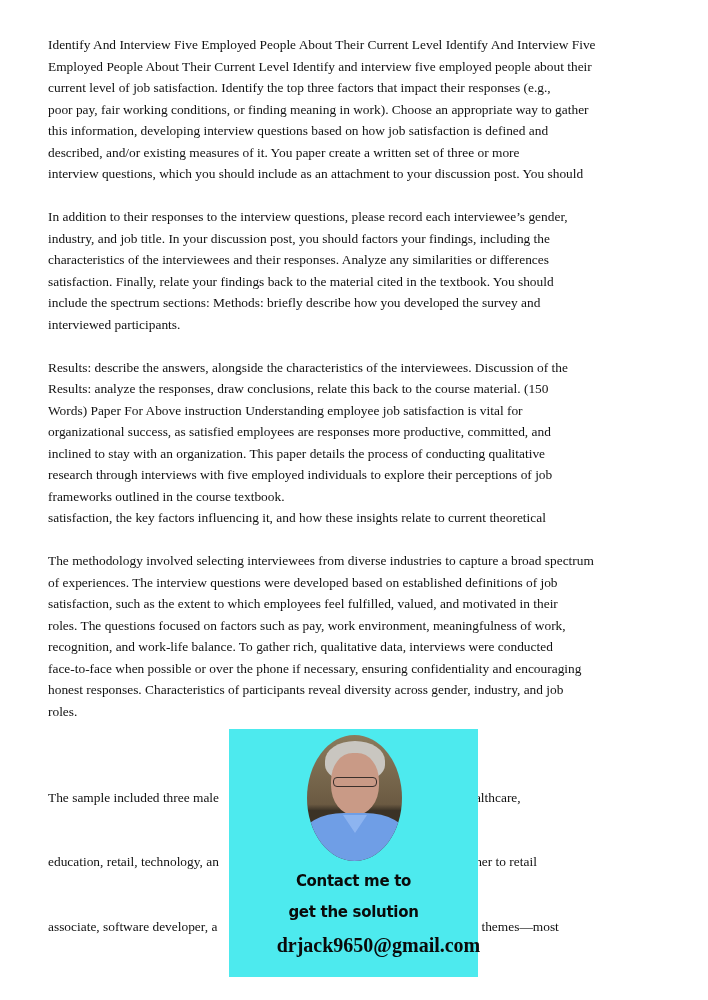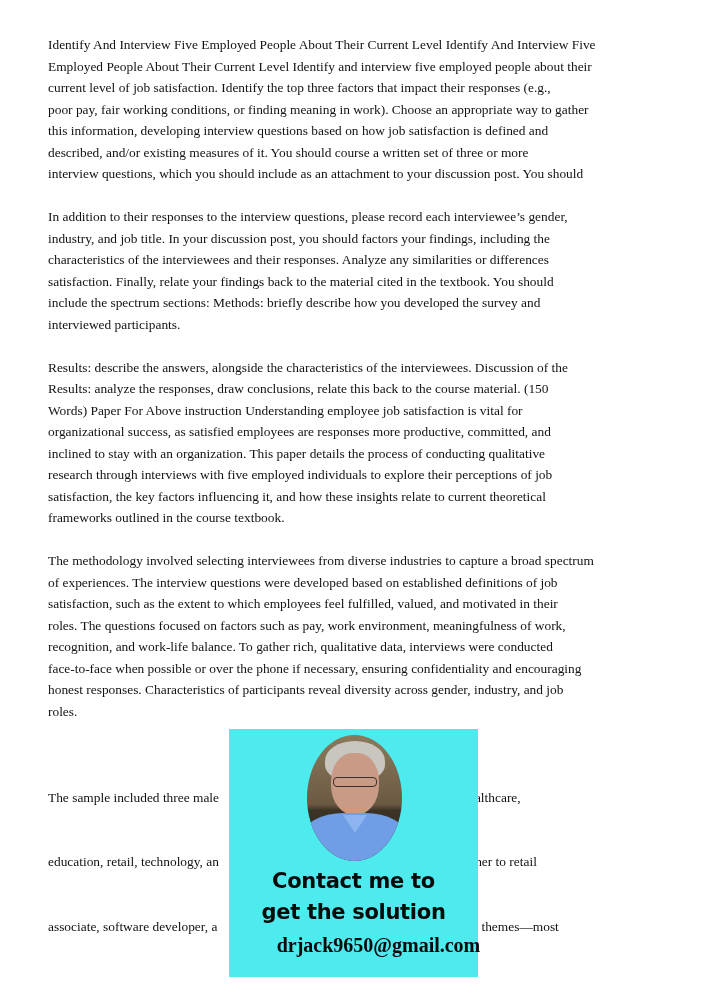--- a/index.html
+++ b/index.html
@@ -95,21 +95,21 @@
       background: #8db4f0;
       clip-path: polygon(0 0, 50% 100%, 100% 0);
     }
     .cta-line {
       position: absolute;
       left: 0;
       width: 249px;
       text-align: center;
       font-family: "DejaVu Sans", "Liberation Sans", sans-serif;
       font-weight: bold;
-      font-size: 21px;
+      font-size: 15px;
       color: #0a0a0a;
       line-height: 26px;
       letter-spacing: -0.3px;
     }
     .cta-line.l1 { top: 139px; }
     .cta-line.l2 { top: 170px; }
     .email {
       position: absolute;
       left: 0;
       top: 203px;
@@ -125,40 +125,40 @@
 </head>
 <body>
 
 <div class="page">
   <p class="para">
     <span class="line">Identify And Interview Five Employed People About Their Current Level Identify And Interview Five</span>
     <span class="line">Employed People About Their Current Level Identify and interview five employed people about their</span>
     <span class="line">current level of job satisfaction. Identify the top three factors that impact their responses (e.g.,</span>
     <span class="line">poor pay, fair working conditions, or finding meaning in work). Choose an appropriate way to gather</span>
     <span class="line">this information, developing interview questions based on how job satisfaction is defined and</span>
-    <span class="line">described, and/or existing measures of it. You should course a written set of three or more</span>
+    <span class="line">described, and/or existing measures of it. You paper create a written set of three or more</span>
     <span class="line">interview questions, which you should include as an attachment to your discussion post. You should</span>
   </p>
   <p class="para">
     <span class="line">In addition to their responses to the interview questions, please record each interviewee’s gender,</span>
     <span class="line">industry, and job title. In your discussion post, you should factors your findings, including the</span>
     <span class="line">characteristics of the interviewees and their responses. Analyze any similarities or differences</span>
     <span class="line">satisfaction. Finally, relate your findings back to the material cited in the textbook. You should</span>
     <span class="line">include the spectrum sections: Methods: briefly describe how you developed the survey and</span>
     <span class="line">interviewed participants.</span>
   </p>
   <p class="para">
     <span class="line">Results: describe the answers, alongside the characteristics of the interviewees. Discussion of the</span>
     <span class="line">Results: analyze the responses, draw conclusions, relate this back to the course material. (150</span>
     <span class="line">Words) Paper For Above instruction Understanding employee job satisfaction is vital for</span>
     <span class="line">organizational success, as satisfied employees are responses more productive, committed, and</span>
     <span class="line">inclined to stay with an organization. This paper details the process of conducting qualitative</span>
     <span class="line">research through interviews with five employed individuals to explore their perceptions of job</span>
+    <span class="line">frameworks outlined in the course textbook.</span>
     <span class="line">satisfaction, the key factors influencing it, and how these insights relate to current theoretical</span>
-    <span class="line">frameworks outlined in the course textbook.</span>
   </p>
   <p class="para">
     <span class="line">The methodology involved selecting interviewees from diverse industries to capture a broad spectrum</span>
     <span class="line">of experiences. The interview questions were developed based on established definitions of job</span>
     <span class="line">satisfaction, such as the extent to which employees feel fulfilled, valued, and motivated in their</span>
     <span class="line">roles. The questions focused on factors such as pay, work environment, meaningfulness of work,</span>
     <span class="line">recognition, and work-life balance. To gather rich, qualitative data, interviews were conducted</span>
     <span class="line">face-to-face when possible or over the phone if necessary, ensuring confidentiality and encouraging</span>
     <span class="line">honest responses. Characteristics of participants reveal diversity across gender, industry, and job</span>
     <span class="line">roles.</span>

